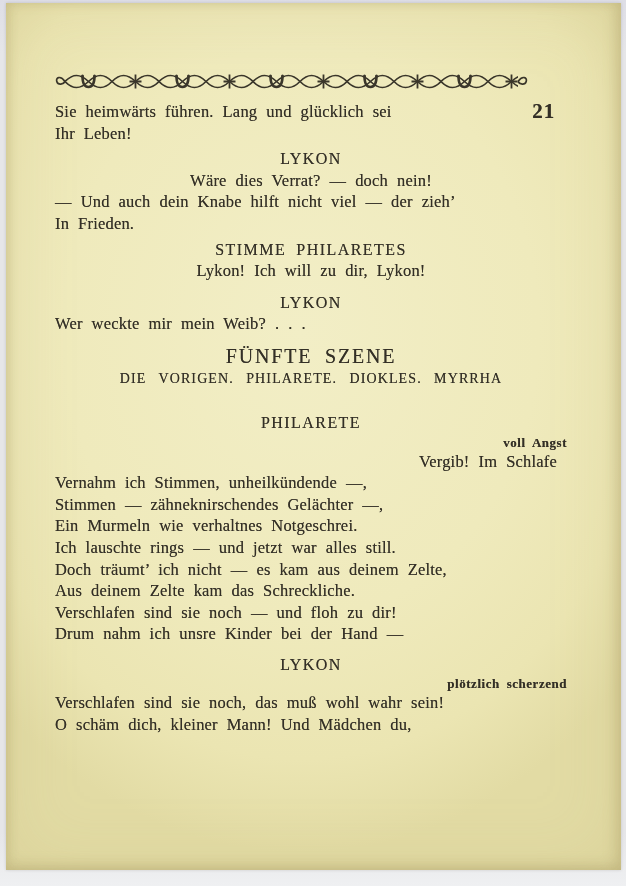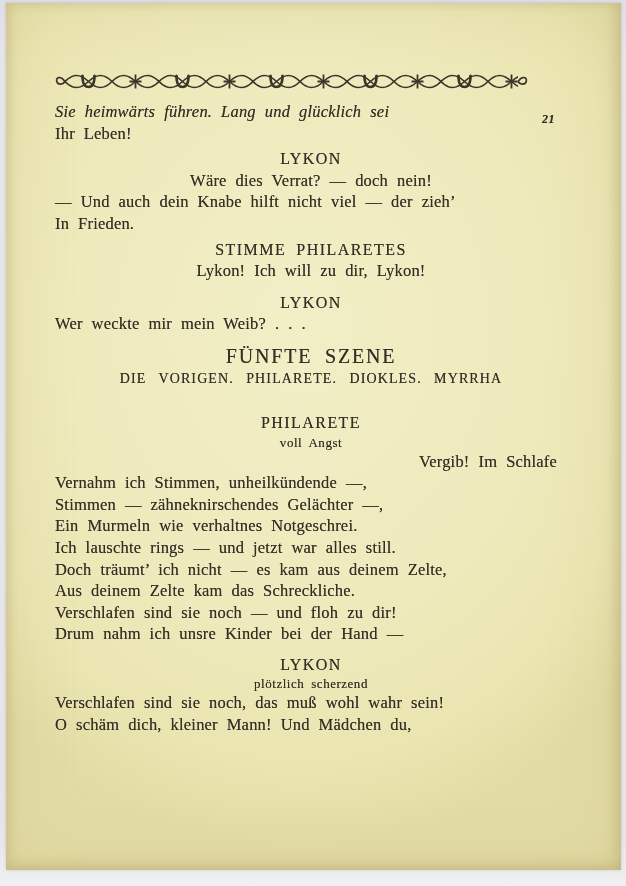--- a/index.html
+++ b/index.html
@@ -31,35 +31,35 @@
   }
   .center{text-align:center;}
   .speaker{
     text-align:center;font-size:16px;line-height:21.6px;
     letter-spacing:.09em;word-spacing:.3em;margin-top:4px;
   }
   .speaker.gap-md{margin-top:10px;}
   .speaker.gap-lg{margin-top:24px;}
   .speaker.gap-xl{margin-top:9px;}
   .direction{
-    text-align:center;font-size:13px;line-height:17px;
-    letter-spacing:.04em;word-spacing:.25em;
+    text-align:right;font-size:13px;line-height:17px;
+    letter-spacing:.04em;word-spacing:.25em;font-weight:bold;
   }
   .scene{
     text-align:center;font-size:20px;line-height:26px;
     letter-spacing:.09em;word-spacing:.3em;margin-top:8px;
   }
   .cast{
     text-align:center;font-size:14px;line-height:19px;
     letter-spacing:.08em;word-spacing:.55em;
   }
-  .first-line{position:relative;font-style:italic;}
+  .first-line{position:relative;}
   .pageno{
     position:absolute;right:12px;top:0;
-    font-weight:bold;font-size:12px;letter-spacing:.04em;margin-top:8px;
+    font-weight:bold;font-size:21px;letter-spacing:.04em;
   }
   .half-right{text-align:right;padding-right:10px;}
 </style>
 </head>
 <body>
 
 <div class="page">
   <div class="content">
 
     <svg class="ornament" width="473" height="21" viewBox="0 0 473 21" aria-hidden="true">

